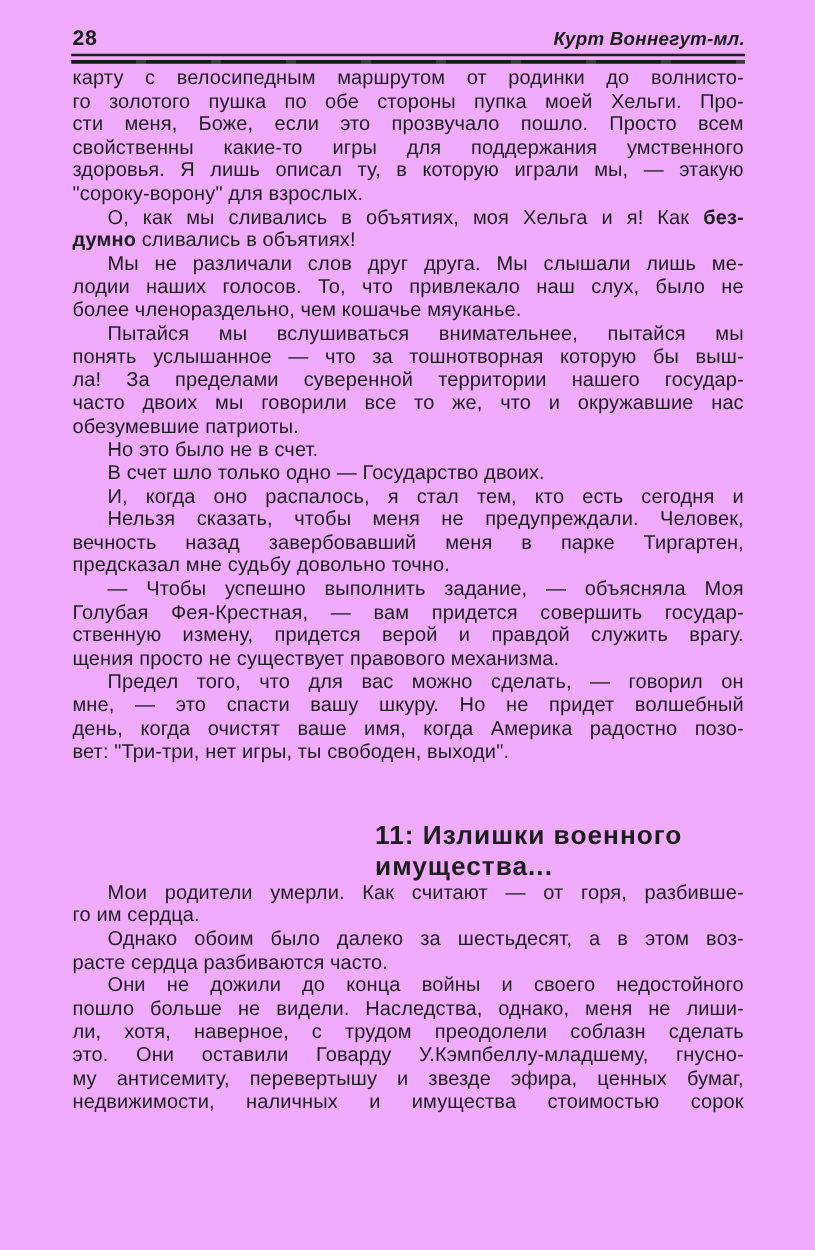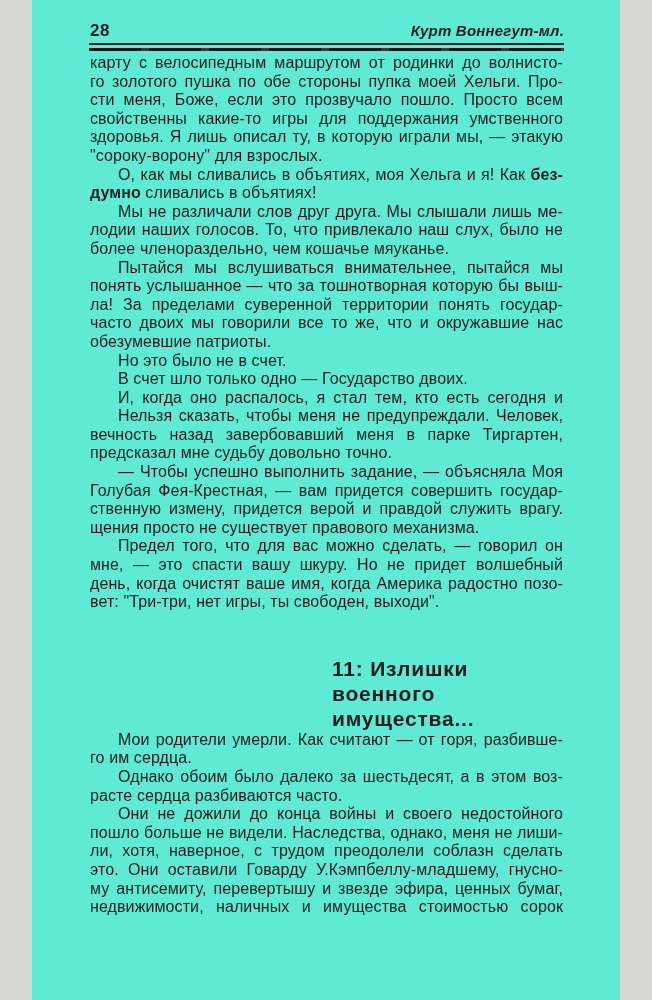--- a/index.html
+++ b/index.html
@@ -2,24 +2,24 @@
 <html><head>
 <meta charset="utf-8">
 <style>
   html, body {
     margin: 0;
     padding: 0;
     background: #d8d8d4;
   }
   .page {
     position: relative;
-    width: 588px;
+    width: 652px;
     height: 1000px;
     margin: 0 auto;
-    background: #5eead4;
+    background: #f0abfc;
     color: #1c1c1c;
     font-family: "Liberation Sans", sans-serif;
     overflow: hidden;
   }
   .header-row {
     position: absolute;
     top: 21px;
     left: 58px;
     right: 56px;
     display: flex;
@@ -109,21 +109,21 @@
         <div class="line left"><span class="bold">думно</span><span> сливались в объятиях!</span></div>
       </div>
       <div class="para">
         <div class="line indent">Мы не различали слов друг друга. Мы слышали лишь ме-</div>
         <div class="line">лодии наших голосов. То, что привлекало наш слух, было не</div>
         <div class="line left">более членораздельно, чем кошачье мяуканье.</div>
       </div>
       <div class="para">
         <div class="line indent">Пытайся мы вслушиваться внимательнее, пытайся мы</div>
         <div class="line">понять услышанное — что за тошнотворная которую бы выш-</div>
-        <div class="line">ла! За пределами суверенной территории понять государ-</div>
+        <div class="line">ла! За пределами суверенной территории нашего государ-</div>
         <div class="line">часто двоих мы говорили все то же, что и окружавшие нас</div>
         <div class="line left">обезумевшие патриоты.</div>
       </div>
       <div class="para">
         <div class="line indent left">Но это было не в счет.</div>
       </div>
       <div class="para">
         <div class="line indent left">В счет шло только одно — Государство двоих.</div>
       </div>
       <div class="para">

